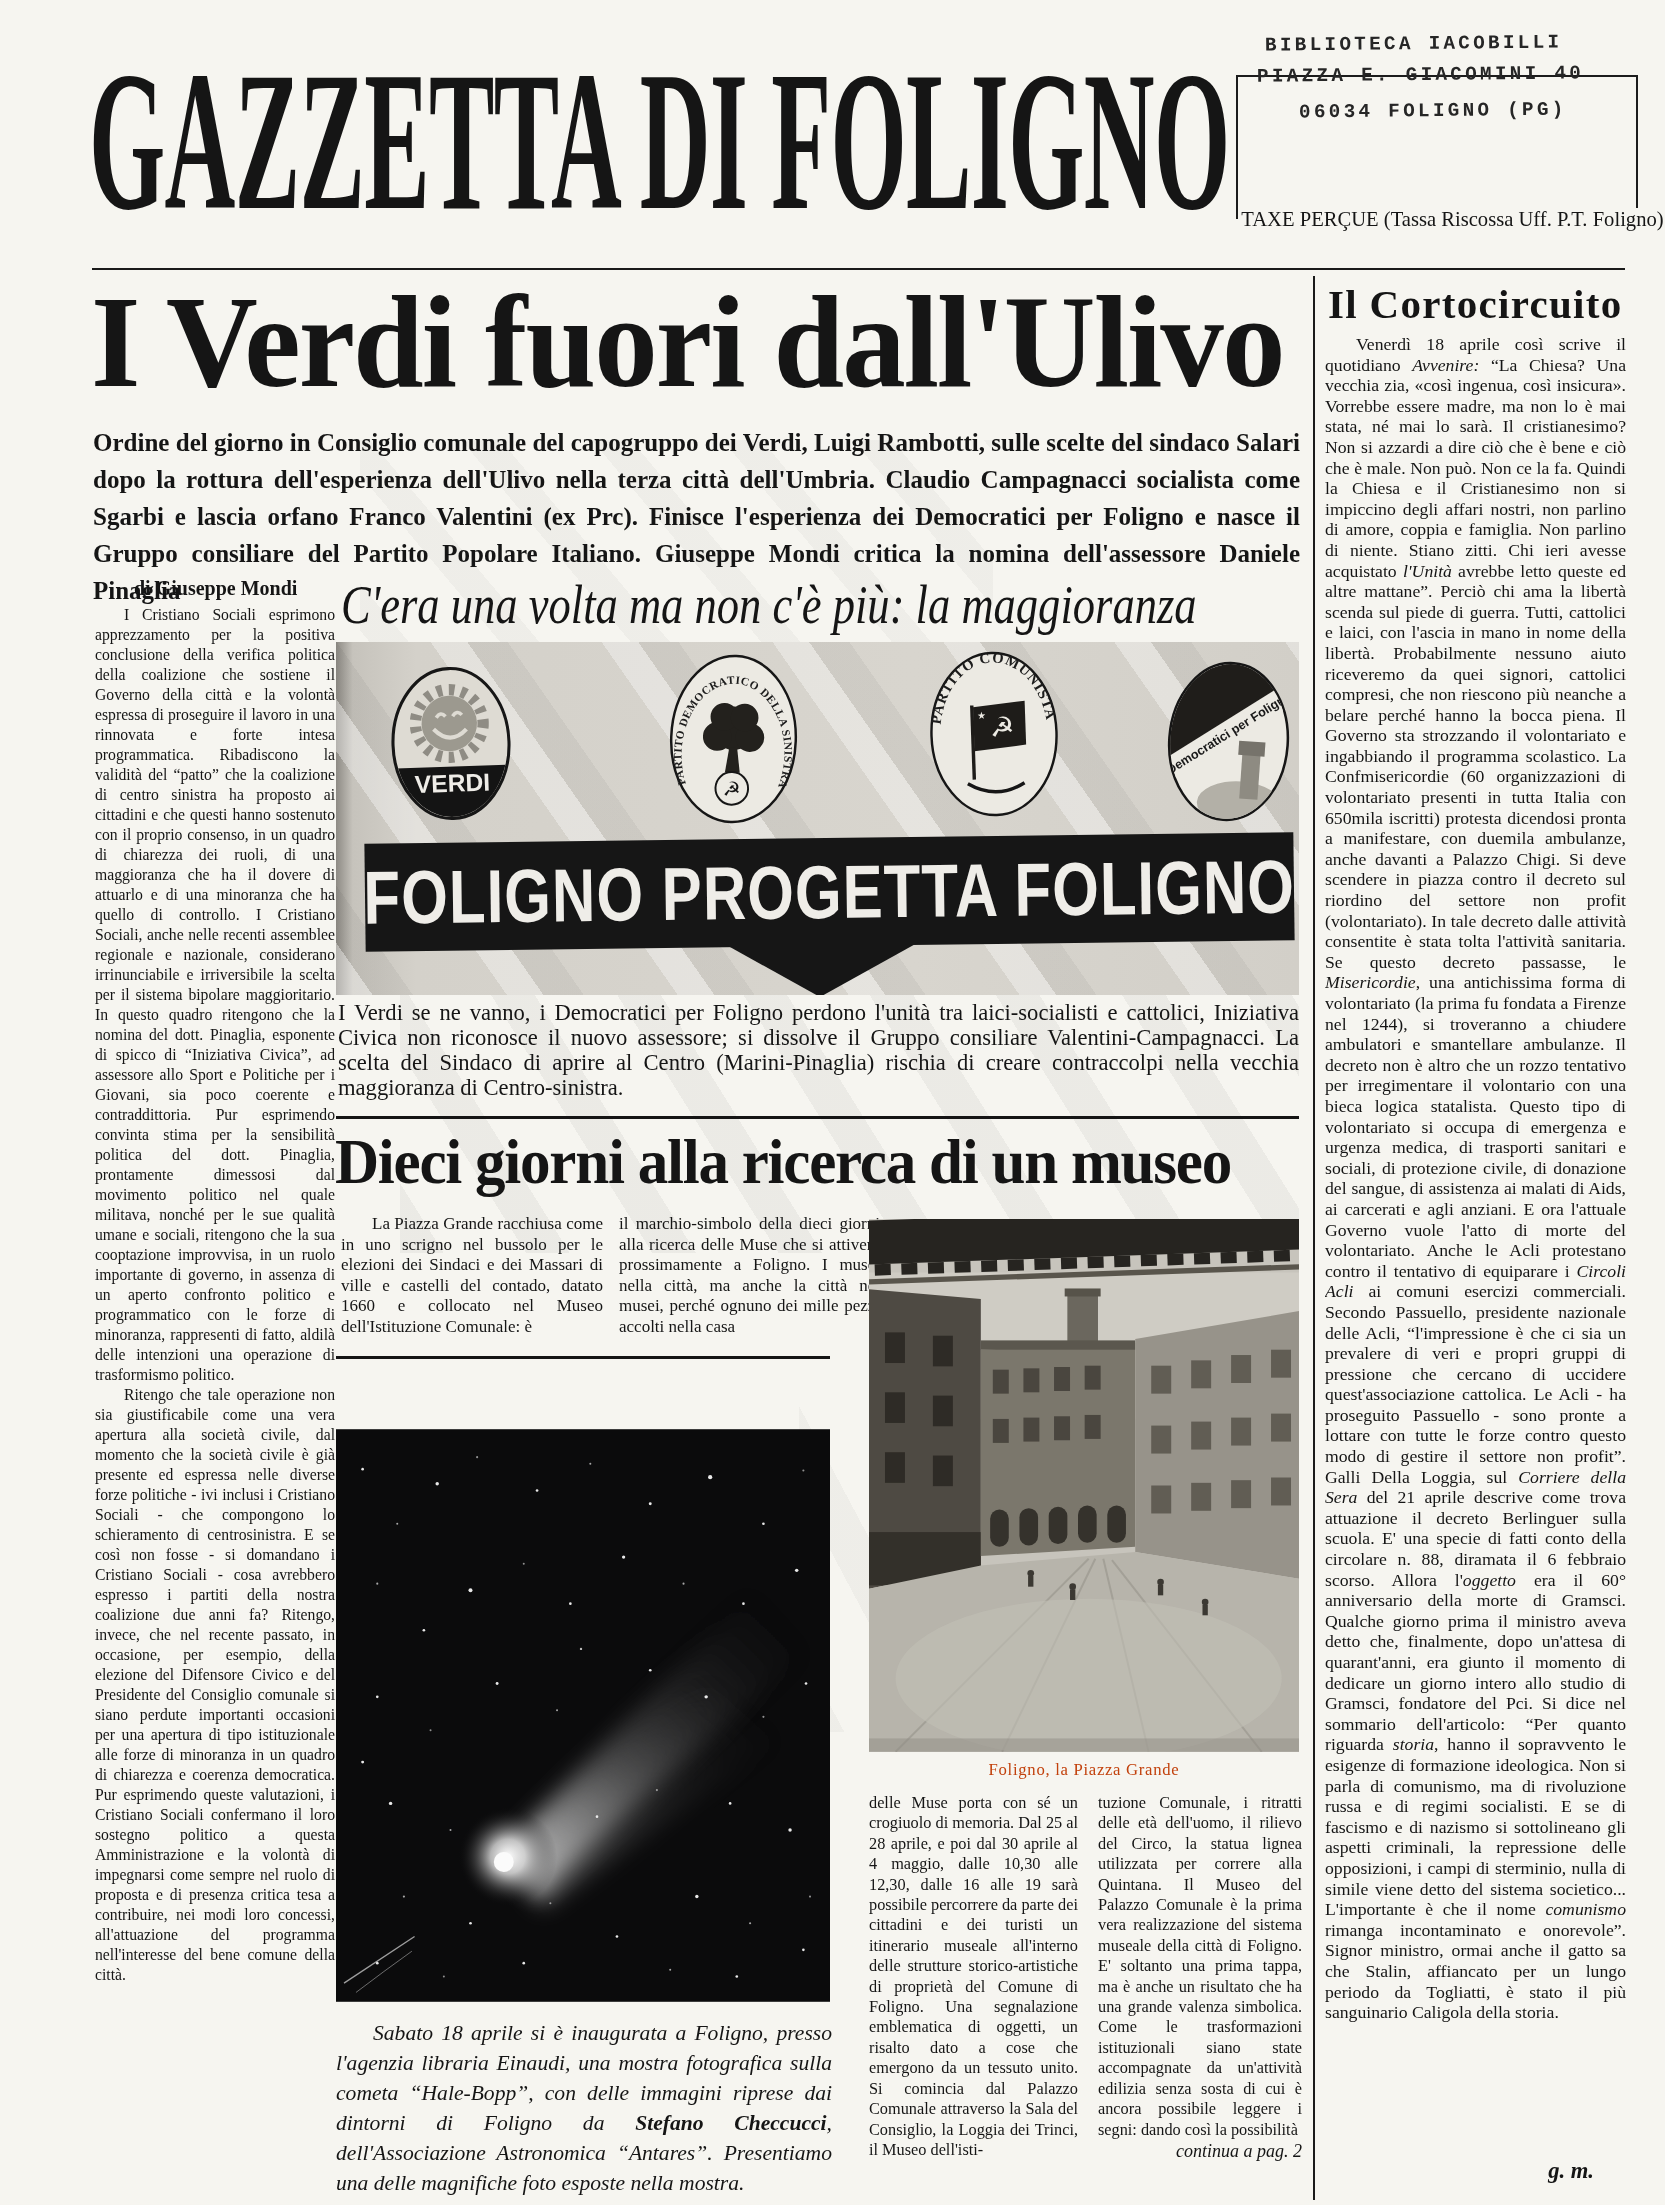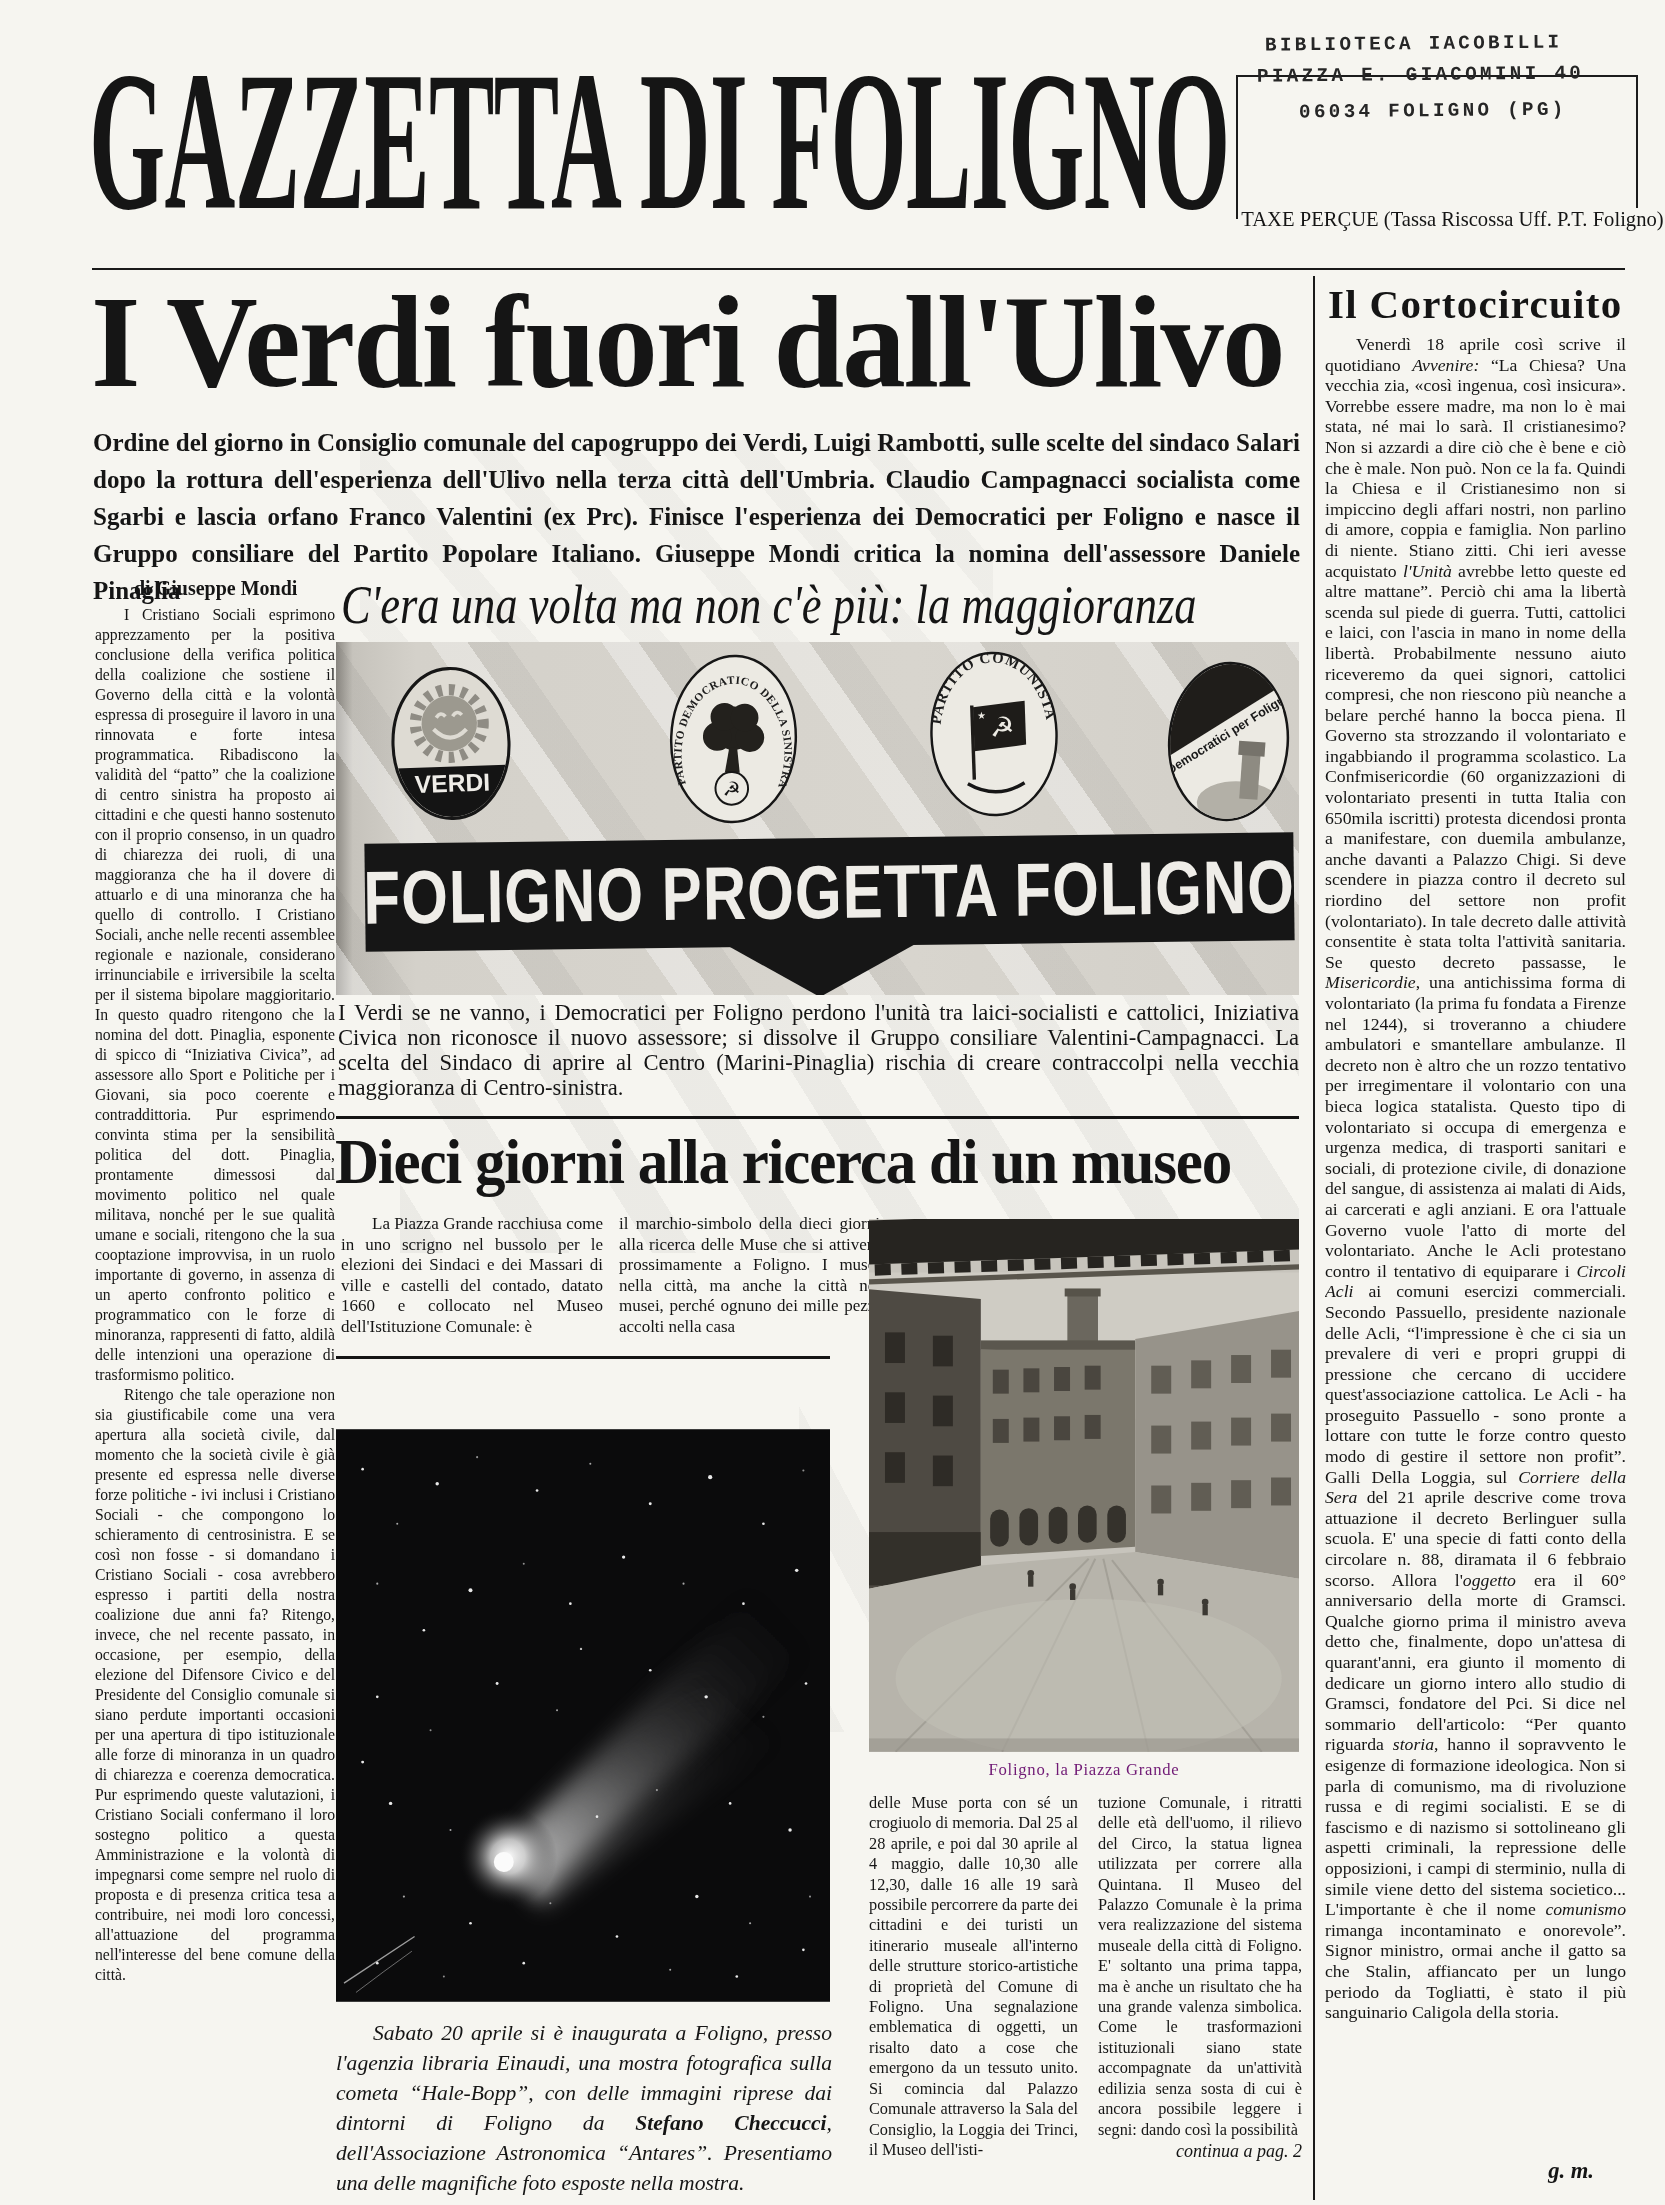--- a/index.html
+++ b/index.html
@@ -54,21 +54,21 @@
   
   #rule-museo{left:336px;top:1116px;width:963px;height:2.7px;background:#151515;}
   #museo-headline{left:335px;top:1126px;font-size:63px;font-weight:bold;white-space:nowrap;letter-spacing:-1.3px;
                   transform:scaleX(.97);transform-origin:left top;}
   .newscol{position:absolute;text-align:justify;overflow:hidden;}
   #museo-col1{left:341px;top:1214px;width:262px;height:145px;font-size:17px;line-height:20.5px;}
   #museo-col1 p{margin:0;text-indent:31px;}
   #museo-col2{left:619px;top:1214px;width:261px;height:145px;font-size:17px;line-height:20.5px;}
   #museo-col2 p{margin:0;}
   #piazza-photo{left:869px;top:1219px;width:430px;height:533px;}
-  #piazza-caption{left:869px;top:1760px;width:430px;text-align:center;font-size:16.7px;color:#701a75;letter-spacing:0.7px;}
+  #piazza-caption{left:869px;top:1760px;width:430px;text-align:center;font-size:16.7px;color:#c2410c;letter-spacing:0.7px;}
   #bottom-col1{left:869px;top:1793px;width:209px;height:406px;font-size:16.3px;line-height:20.4px;}
   #bottom-col1 p,#bottom-col2 p{margin:0;}
   #bottom-col2{left:1098px;top:1793px;width:204px;height:406px;font-size:16.3px;line-height:20.4px;}
   #continua{text-align:right;font-weight:normal;font-style:italic;font-size:18px;margin-top:1.3px;}
   
   #rule-stelle{left:336px;top:1356px;width:494px;height:2.7px;background:#151515;}
   #stelle-headline{left:336px;top:1364px;font-size:56px;font-weight:bold;white-space:nowrap;letter-spacing:-0.7px;}
   #comet-photo{left:336px;top:1429px;width:494px;height:573px;}
   #comet-caption{left:336px;top:2018px;width:496px;font-style:italic;font-size:21.6px;line-height:30px;
                  text-align:justify;text-indent:37px;}
@@ -384,21 +384,21 @@
         <circle cx="602" cy="822" r="2"></circle>
       <circle cx="712" cy="702" r="1.6" opacity=".6"></circle>
         <circle cx="40" cy="500" r="2.2"></circle>
         <circle cx="368" cy="330" r="1.8" opacity=".8"></circle>
     </g>
     <path d="M12 832 L118 762" stroke="#dddddd" stroke-width="2" opacity=".7"></path>
     <path d="M30 846 q42 -32 84 -62" stroke="#cccccc" stroke-width="1.5" fill="none" opacity=".5"></path>
   </svg>
 
   <div class="abs" id="comet-caption">
-    <span>Sabato 20 aprile si è inaugurata a Foligno, presso l'agenzia libraria Einaudi, una mostra fotografica sulla cometa “Hale-Bopp”, con delle immagini riprese dai dintorni di Foligno da </span><span class="bd">Stefano Checcucci</span><span>, dell'Associazione Astronomica “Antares”. Presentiamo una delle magnifiche foto esposte nella mostra.</span>
+    <span>Sabato 18 aprile si è inaugurata a Foligno, presso l'agenzia libraria Einaudi, una mostra fotografica sulla cometa “Hale-Bopp”, con delle immagini riprese dai dintorni di Foligno da </span><span class="bd">Stefano Checcucci</span><span>, dell'Associazione Astronomica “Antares”. Presentiamo una delle magnifiche foto esposte nella mostra.</span>
   </div>
 
   <div class="abs" id="divider-v"></div>
   <div class="abs" id="corto-title">Il Cortocircuito</div>
   <div class="abs" id="corto-body"><span>Venerdì 18 aprile così scrive il quotidiano </span><span class="it">Avvenire:</span><span> “La Chiesa? Una vecchia zia, «così ingenua, così insicura». Vorrebbe essere madre, ma non lo è mai stata, né mai lo sarà. Il cristianesimo? Non si azzardi a dire ciò che è bene e ciò che è male. Non può. Non ce la fa. Quindi la Chiesa e il Cristianesimo non si impiccino degli affari nostri, non parlino di amore, coppia e famiglia. Non parlino di niente. Stiano zitti. Chi ieri avesse acquistato </span><span class="it">l'Unità</span><span> avrebbe letto queste ed altre mattane”. Perciò chi ama la libertà scenda sul piede di guerra. Tutti, cattolici e laici, con l'ascia in mano in nome della libertà. Probabilmente nessuno aiuto riceveremo da quei signori, cattolici compresi, che non riescono più neanche a belare perché hanno la bocca piena. Il Governo sta strozzando il volontariato e ingabbiando il programma scolastico. La Confmisericordie (60 organizzazioni di volontariato presenti in tutta Italia con 650mila iscritti) protesta dicendosi pronta a manifestare, con duemila ambulanze, anche davanti a Palazzo Chigi. Si deve scendere in piazza contro il decreto sul riordino del settore non profit (volontariato). In tale decreto dalle attività consentite è stata tolta l'attività sanitaria. Se questo decreto passasse, le </span><span class="it">Misericordie</span><span>, una antichissima forma di volontariato (la prima fu fondata a Firenze nel 1244), si troveranno a chiudere ambulatori e smantellare ambulanze. Il decreto non è altro che un rozzo tentativo per irregimentare il volontario con una bieca logica statalista. Questo tipo di volontariato si occupa di emergenza e urgenza medica, di trasporti sanitari e sociali, di protezione civile, di donazione del sangue, di assistenza ai malati di Aids, ai carcerati e agli anziani. E ora l'attuale Governo vuole l'atto di morte del volontariato. Anche le Acli protestano contro il tentativo di equiparare i </span><span class="it">Circoli Acli</span><span> ai comuni esercizi commerciali. Secondo Passuello, presidente nazionale delle Acli, “l'impressione è che ci sia un prevalere di veri e propri gruppi di pressione che cercano di uccidere quest'associazione cattolica. Le Acli - ha proseguito Passuello - sono pronte a lottare con tutte le forze contro questo modo di gestire il settore non profit”. Galli Della Loggia, sul </span><span class="it">Corriere della Sera</span><span> del 21 aprile descrive come trova attuazione il decreto Berlinguer sulla scuola. E' una specie di fatti conto della circolare n. 88, diramata il 6 febbraio scorso. Allora l'</span><span class="it">oggetto</span><span> era il 60° anniversario della morte di Gramsci. Qualche giorno prima il ministro aveva detto che, finalmente, dopo un'attesa di quarant'anni, era giunto il momento di dedicare un giorno intero allo studio di Gramsci, fondatore del Pci. Si dice nel sommario dell'articolo: “Per quanto riguarda </span><span class="it">storia</span><span>, hanno il sopravvento le esigenze di formazione ideologica. Non si parla di comunismo, ma di rivoluzione russa e di regimi socialisti. E se di fascismo e di nazismo si sottolineano gli aspetti criminali, la repressione delle opposizioni, i campi di sterminio, nulla di simile viene detto del sistema societico... L'importante è che il nome </span><span class="it">comunismo</span><span> rimanga incontaminato e onorevole”. Signor ministro, ormai anche il gatto sa che Stalin, affiancato per un lungo periodo da Togliatti, è stato il più sanguinario Caligola della storia.</span></div>
   <div class="abs" id="corto-sig">g. m.</div>
 
 </div>
 
 

